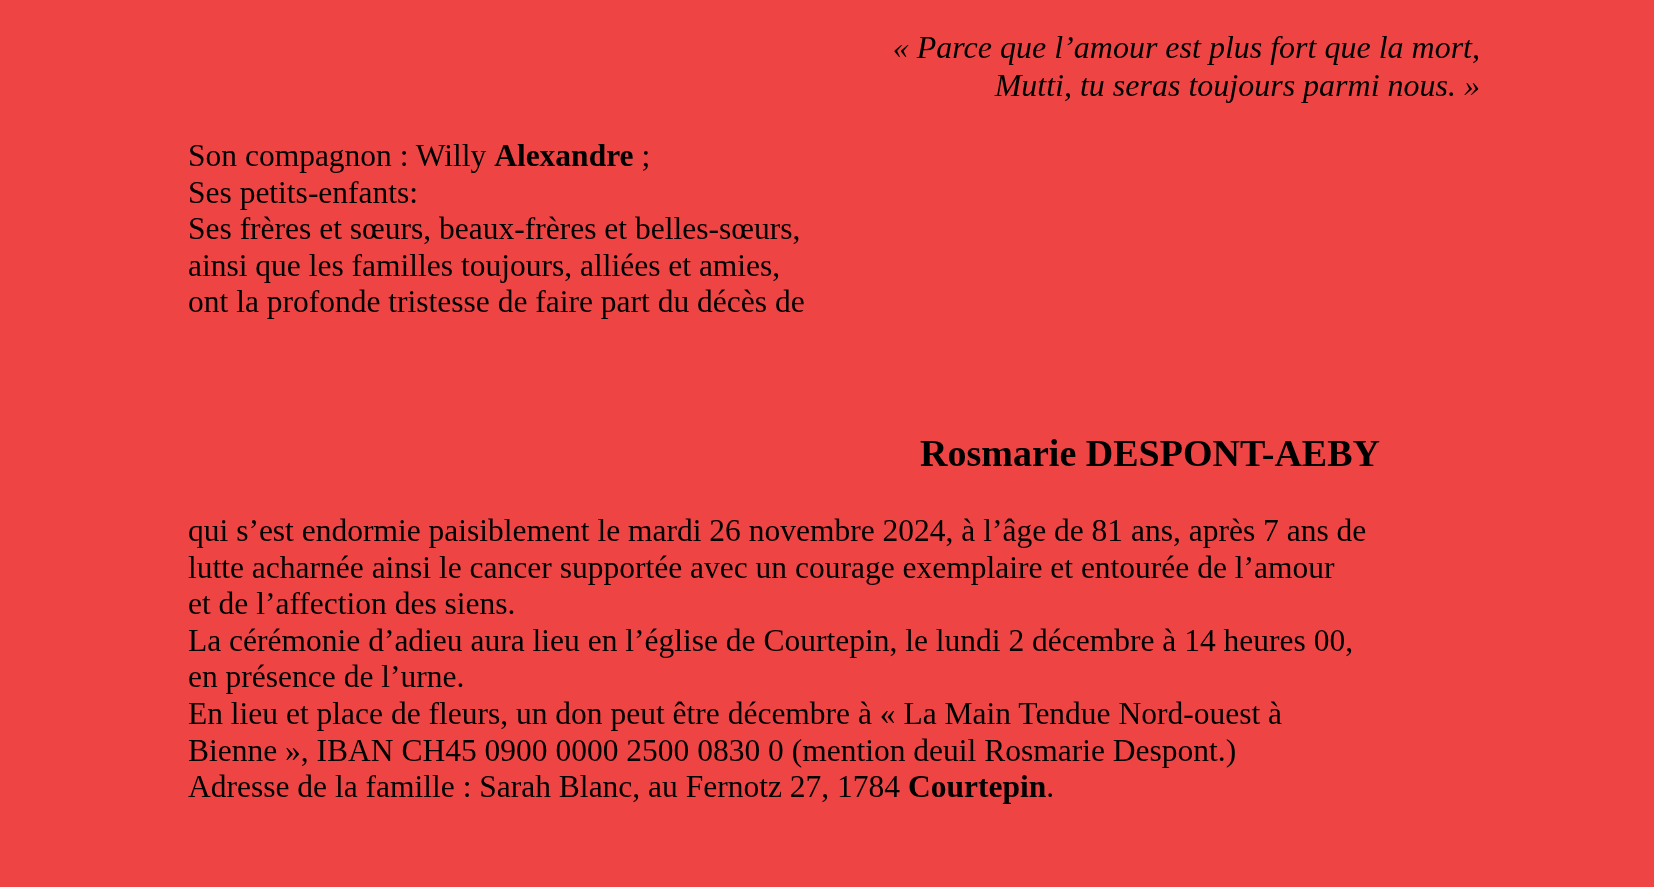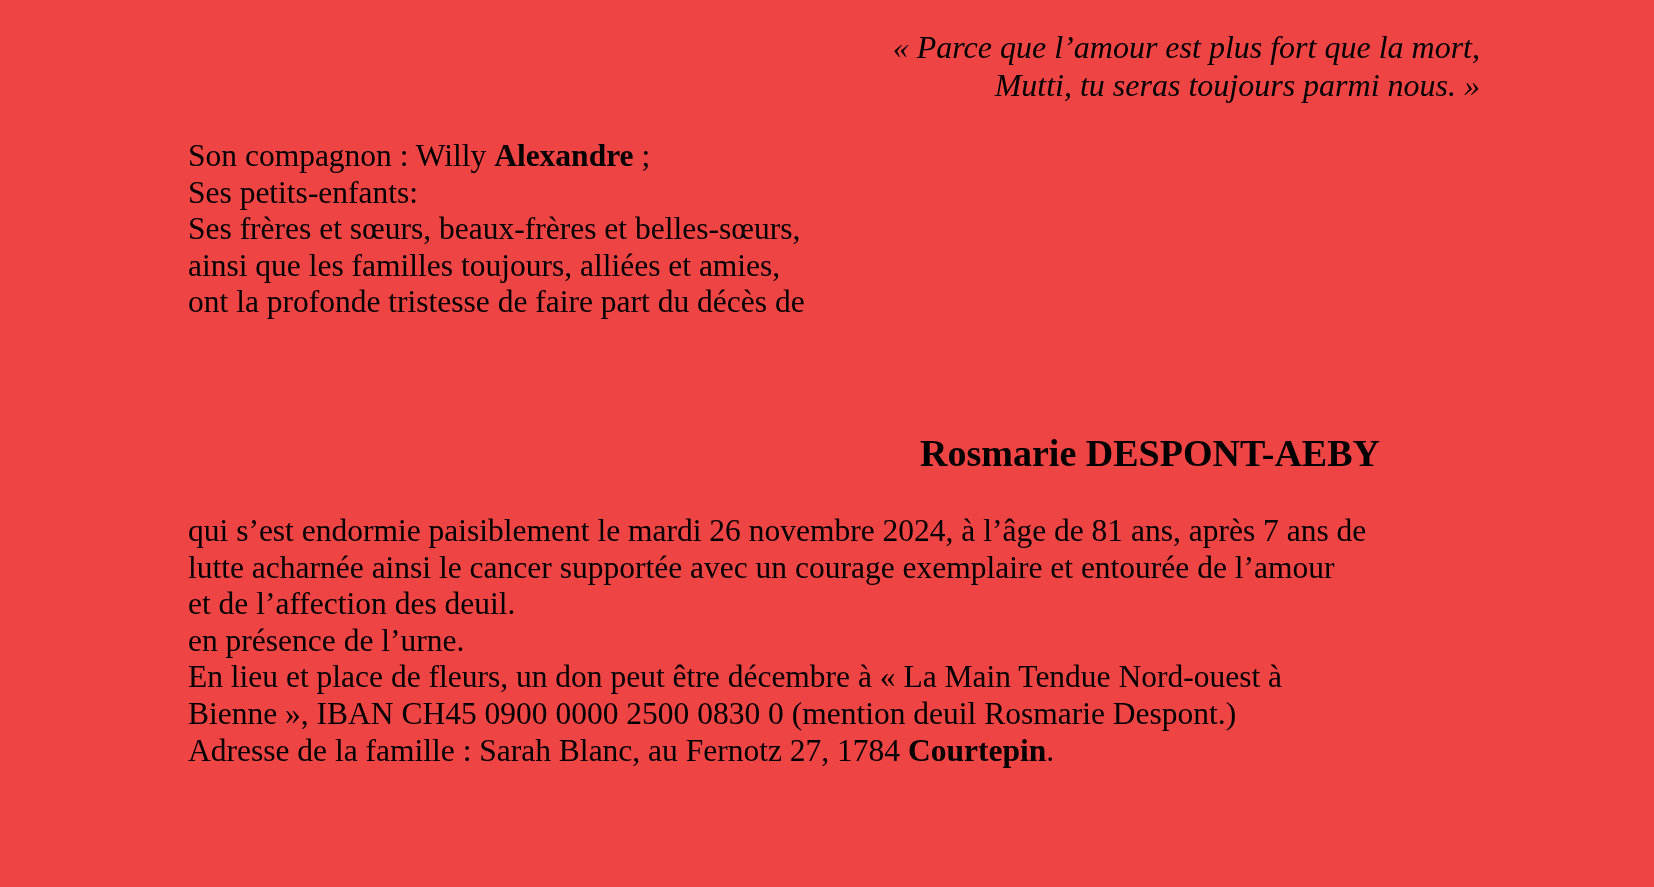--- a/index.html
+++ b/index.html
@@ -83,20 +83,21 @@
       <div class="line"><span>Ses frères et sœurs, beaux-frères et belles-sœurs,</span></div>
       <div class="line"><span>ainsi que les familles toujours, alliées et amies,</span></div>
       <div class="line"><span>ont la profonde tristesse de faire part du décès de</span></div>
     </div>
 
   <div class="deceased-name">Rosmarie DESPONT-AEBY</div>
 
   <div class="body-block">
       <div class="line"><span>qui s’est endormie paisiblement le mardi 26 novembre 2024, à l’âge de 81 ans, après 7 ans de</span></div>
       <div class="line"><span>lutte acharnée ainsi le cancer supportée avec un courage exemplaire et entourée de l’amour</span></div>
-      <div class="line"><span>et de l’affection des deuil.</span></div>
+      <div class="line"><span>et de l’affection des siens.</span></div>
+      <div class="line"><span>La cérémonie d’adieu aura lieu en l’église de Courtepin, le lundi 2 décembre à 14 heures 00,</span></div>
       <div class="line"><span>en présence de l’urne.</span></div>
       <div class="line"><span>En lieu et place de fleurs, un don peut être décembre à « La Main Tendue Nord-ouest à</span></div>
       <div class="line"><span>Bienne », IBAN CH45 0900 0000 2500 0830 0 (mention deuil Rosmarie Despont.)</span></div>
       <div class="line"><span>Adresse de la famille : Sarah Blanc, au Fernotz 27, 1784 </span><span class="seg-bold">Courtepin</span><span>.</span></div>
     </div>
 
 </div>
 
 </body></html>

